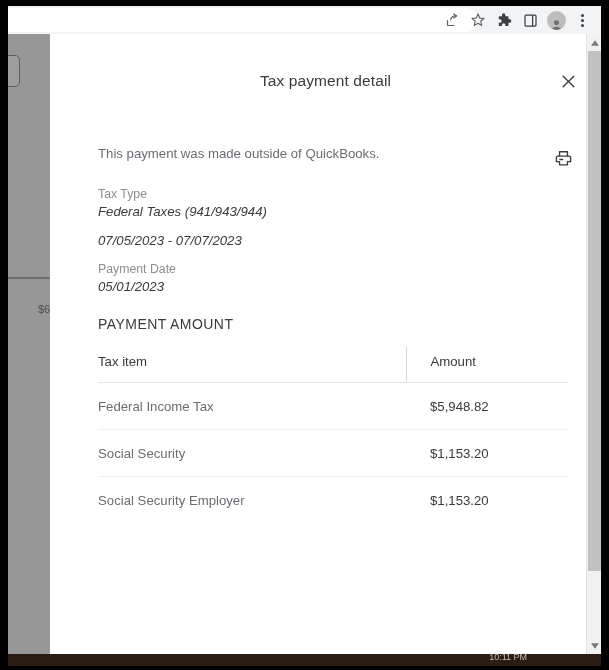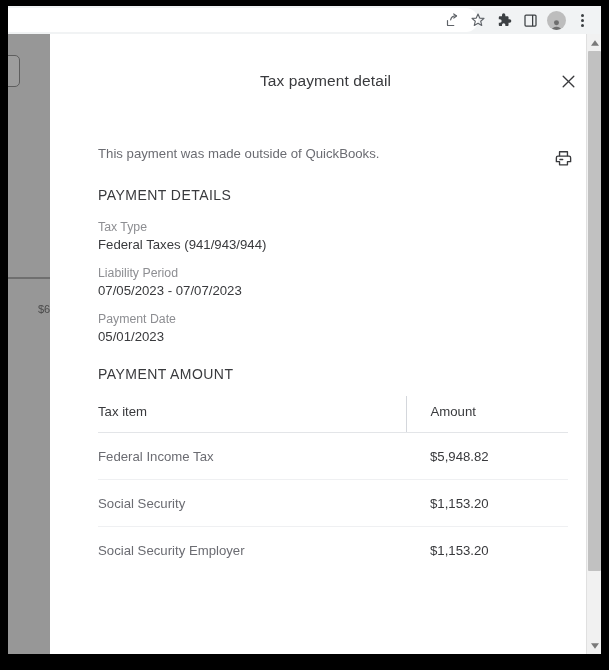--- a/index.html
+++ b/index.html
@@ -159,20 +159,21 @@
 
   .field { margin-bottom: 14px; }
   .field-label {
     font-size: 12.3px;
     color: #8d8e92;
     margin-bottom: 3px;
   }
   .field-value {
     font-size: 13.2px;
     color: #393a3d;
+    font-style: italic;
   }
 
   .section-head.amount-head { margin-top: 22px; margin-bottom: 14px; }
 
   
   .amt-table {
     width: 470px;
     border-collapse: collapse;
   }
   .amt-table th {
@@ -364,28 +365,26 @@
         <button class="print-btn">
           <svg width="19" height="19" viewBox="0 0 24 24" fill="none" stroke="#393a3d" stroke-width="1.7" stroke-linejoin="round">
             <path d="M7 9V3.5h10V9"></path>
             <path d="M5 9h14a2 2 0 012 2v5h-4v4H7v-4H3v-5a2 2 0 012-2z"></path>
             <line x1="7.5" y1="13.3" x2="11" y2="13.3" stroke-linecap="round"></line>
           </svg>
         </button>
 
         <div class="outside-note">This payment was made outside of QuickBooks.</div>
 
-        <div class="section-head">PAYMENT DETAILS</div>
 
         <div class="field">
           <div class="field-label">Tax Type</div>
           <div class="field-value">Federal Taxes (941/943/944)</div>
         </div>
         <div class="field">
-          <div class="field-label">Liability Period</div>
           <div class="field-value">07/05/2023 - 07/07/2023</div>
         </div>
         <div class="field">
           <div class="field-label">Payment Date</div>
           <div class="field-value">05/01/2023</div>
         </div>
 
         <div class="section-head amount-head">PAYMENT AMOUNT</div>
 
         <table class="amt-table">
@@ -422,14 +421,17 @@
       </div>
       <div class="sb-thumb"></div>
       <div class="sb-arrow down">
         <svg width="8" height="6" viewBox="0 0 10 7" fill="#7a7a7a">
             <polygon points="0,0 10,0 5,7"></polygon>
           </svg>
       </div>
     </div>
   </div>
 
+  <div class="taskbar">
+    <div class="taskbar-clock">10:11 PM</div>
+  </div>
 
 </div>
 
 </body></html>

